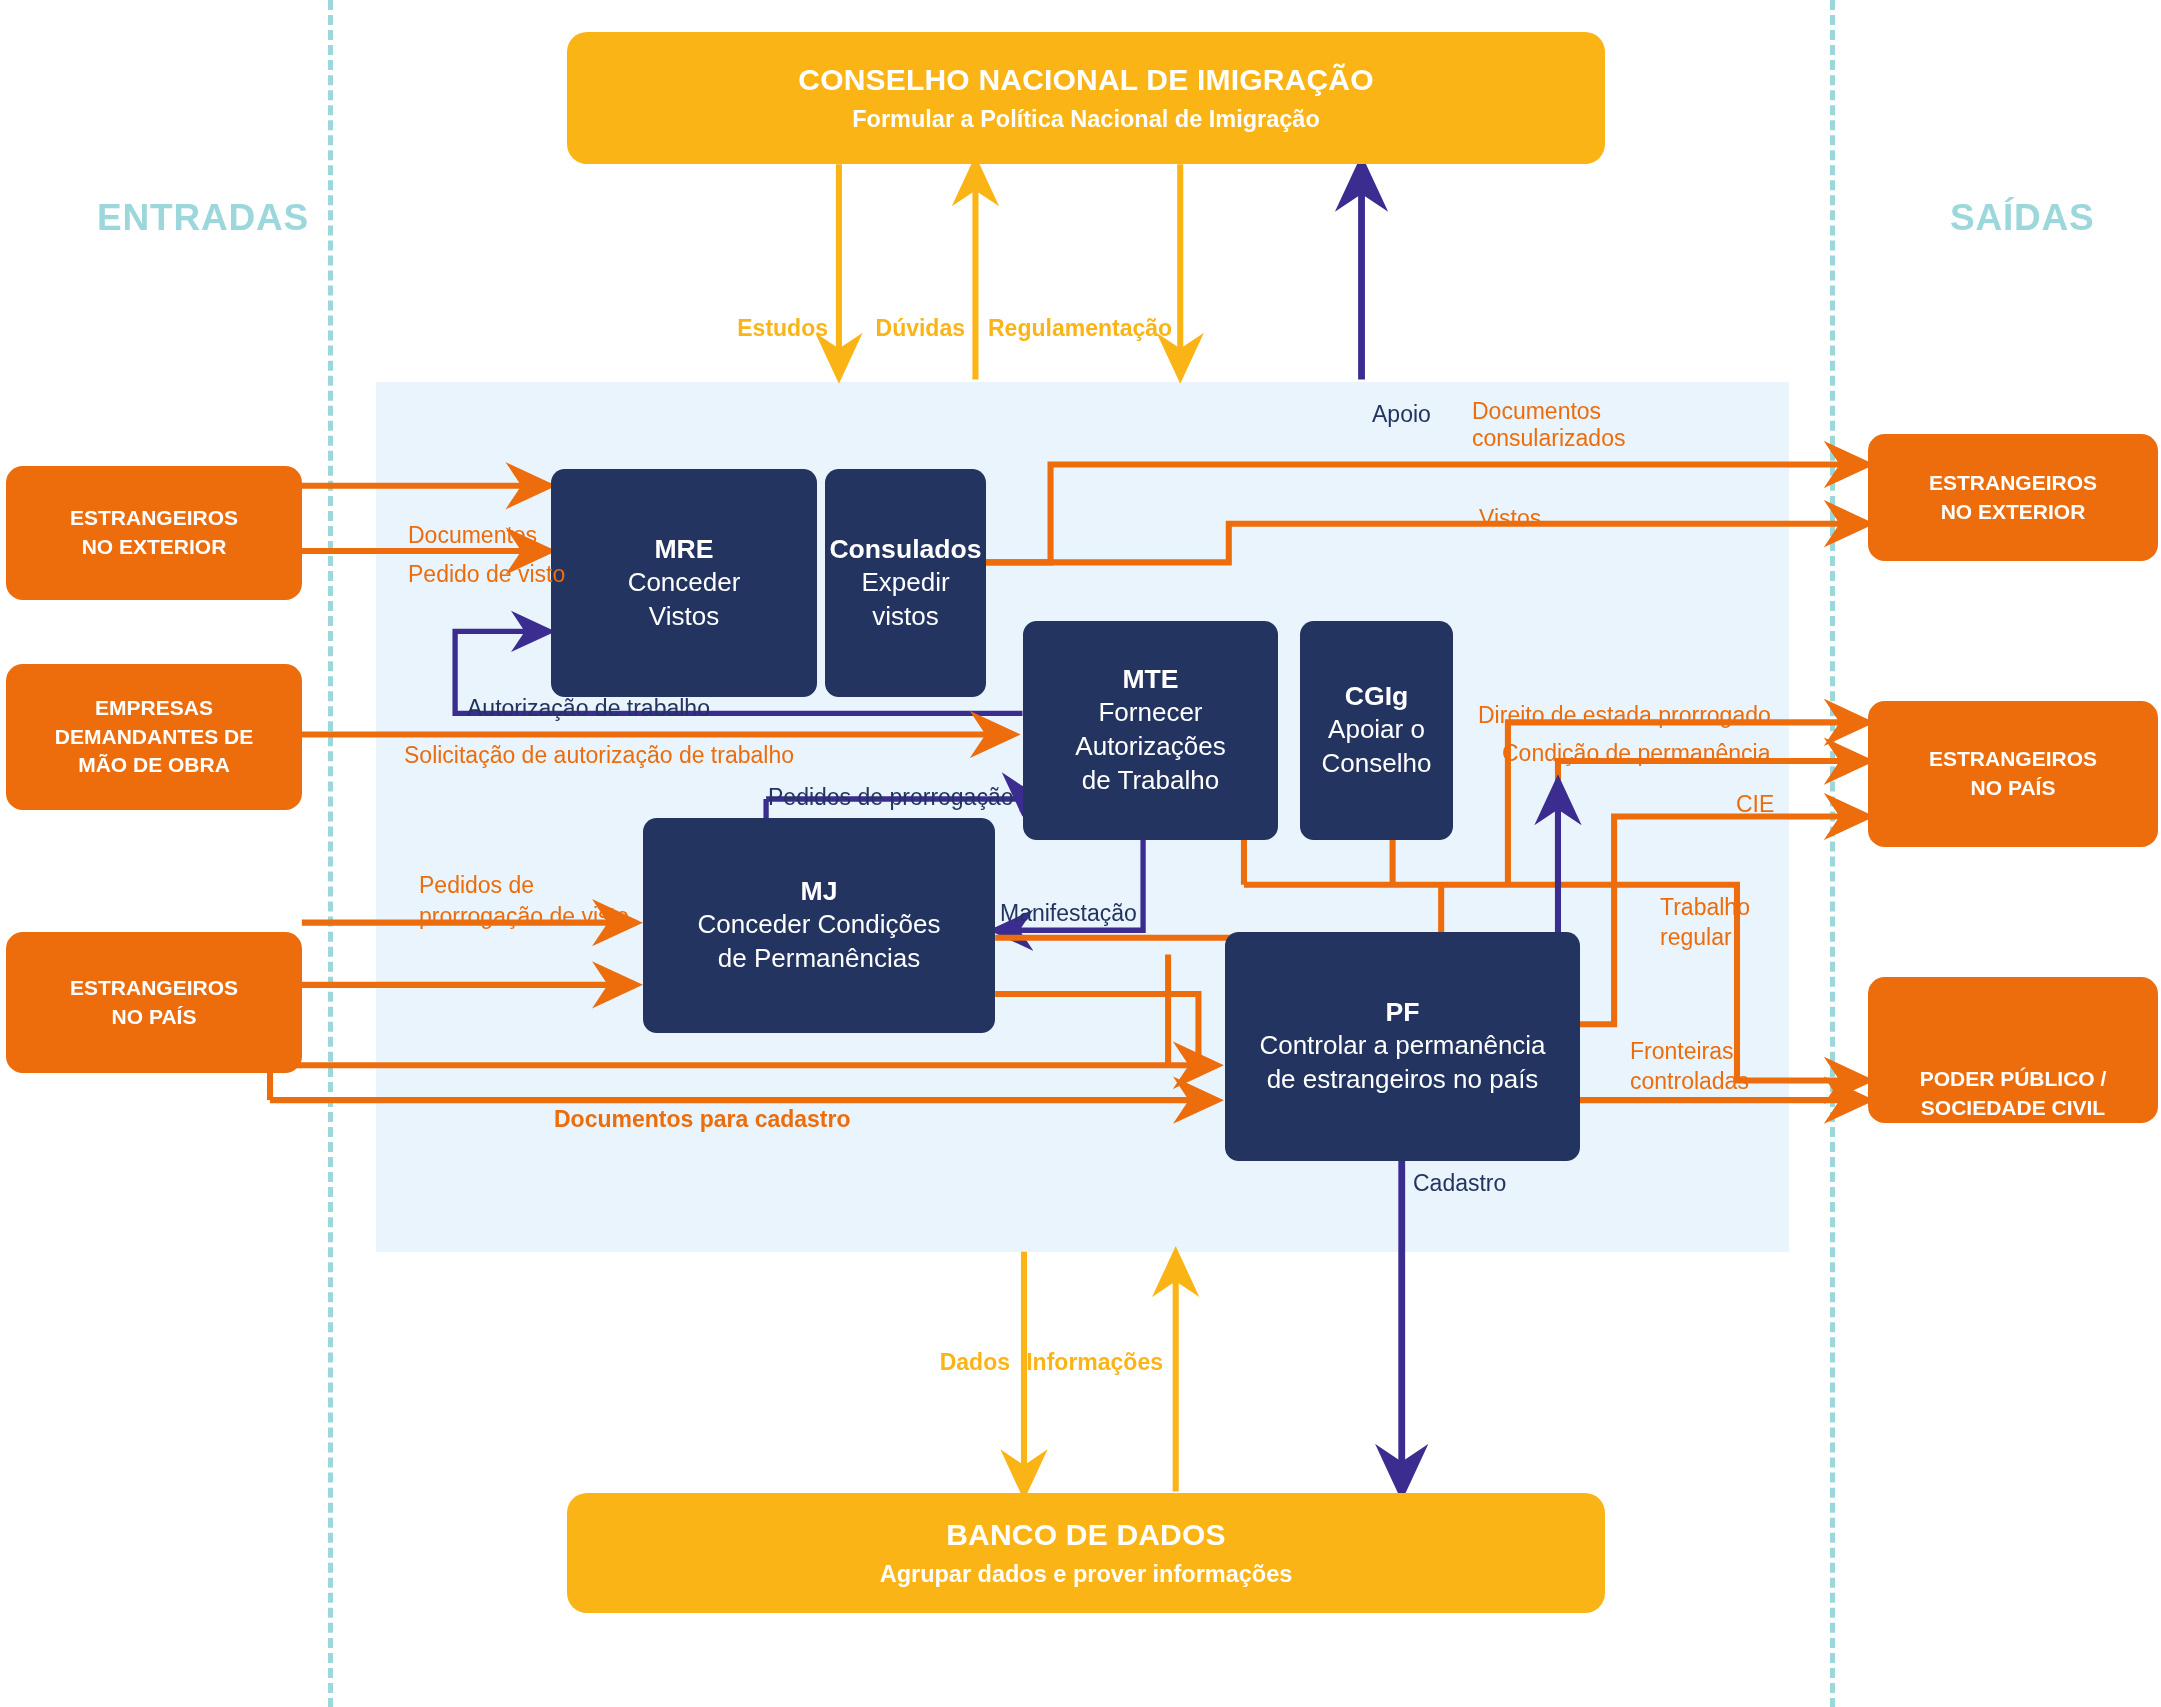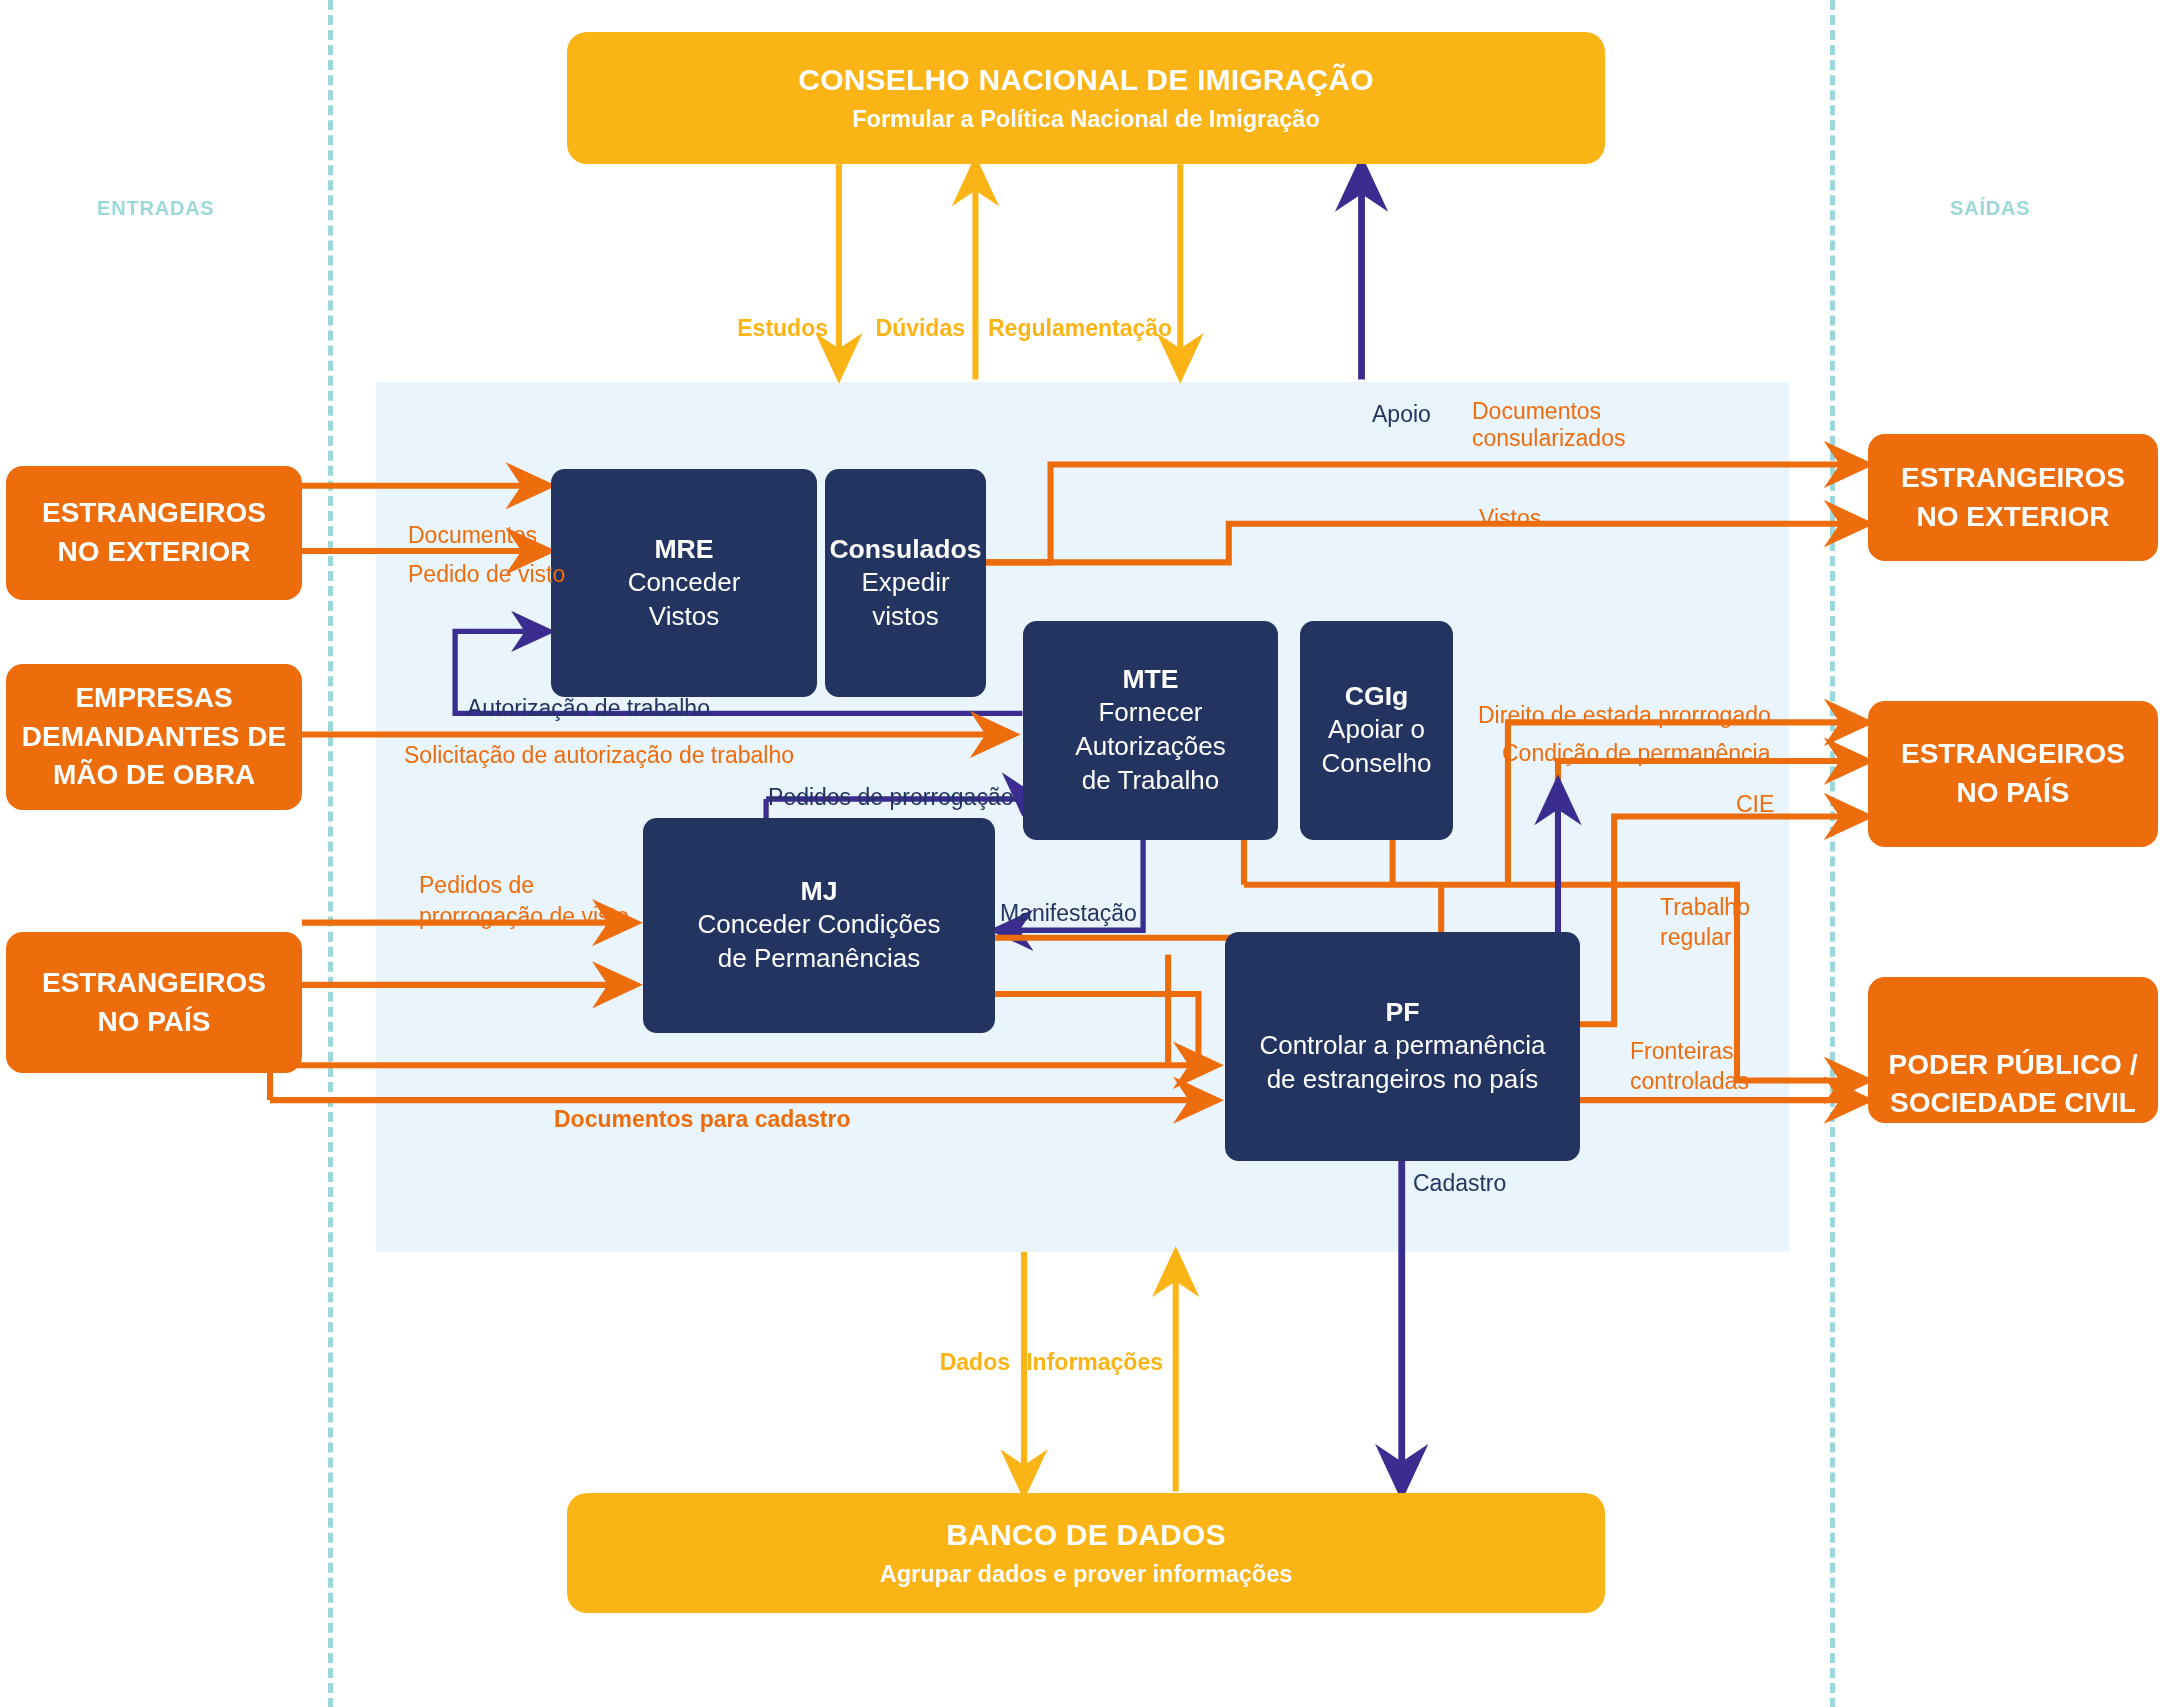--- a/index.html
+++ b/index.html
@@ -6,35 +6,35 @@
   #stage{position:relative;width:2161px;height:1708px;background:#ffffff;
          font-family:"Liberation Sans", sans-serif;overflow:hidden;}
   .box{position:absolute;box-sizing:border-box;display:flex;flex-direction:column;
        align-items:center;justify-content:center;text-align:center;}
   
   .amber{background:#FBB415;border-radius:20px;color:#ffffff;}
   .amber .t1{font-weight:bold;font-size:30px;letter-spacing:0.2px;line-height:1.15;}
   .amber .t2{font-weight:bold;font-size:23.5px;margin-top:7.6px;line-height:1.15;}
   
   .orange{background:#ED6C0B;border-radius:16.7px;color:#ffffff;
-          font-weight:bold;font-size:28px;line-height:1.38;}
+          font-weight:bold;font-size:21px;line-height:1.38;}
   
   #mainbox{position:absolute;left:376px;top:382px;width:1413px;height:870px;
            background:#E9F4FC;}
   #maintitle{position:absolute;left:918px;top:396px;width:395px;height:46px;
              font-size:29px;color:#23356A;display:flex;align-items:center;
              justify-content:center;white-space:nowrap;}
   
   .navy{position:absolute;background:#22345F;border-radius:13.7px;color:#fff;
         display:flex;flex-direction:column;align-items:center;justify-content:center;
         text-align:center;box-sizing:border-box;padding:4.6px 6px;}
   .navy .h{font-weight:bold;font-size:26.6px;line-height:1.25;text-align:right;}
   .navy .b{font-size:26px;line-height:1.3;}
   
-  .sectlabel{position:absolute;color:#9BD7DB;font-weight:bold;font-size:20px;
+  .sectlabel{position:absolute;color:#9BD7DB;font-weight:bold;font-size:37px;
              letter-spacing:0.8px;white-space:nowrap;}
   
   .vdash{position:absolute;width:0;border-left:5.3px dashed #9BD7DB;}
   
   .lbl{position:absolute;font-size:23px;line-height:1.18;white-space:pre;}
   .lbl.o{color:#ED6C0B;}
   .lbl.y{color:#FBB415;font-weight:bold;}
   .lbl.n{color:#22345F;}
   .lbl.r{text-align:right;}
   svg.wires{position:absolute;left:0;top:0;width:2161px;height:1708px;

